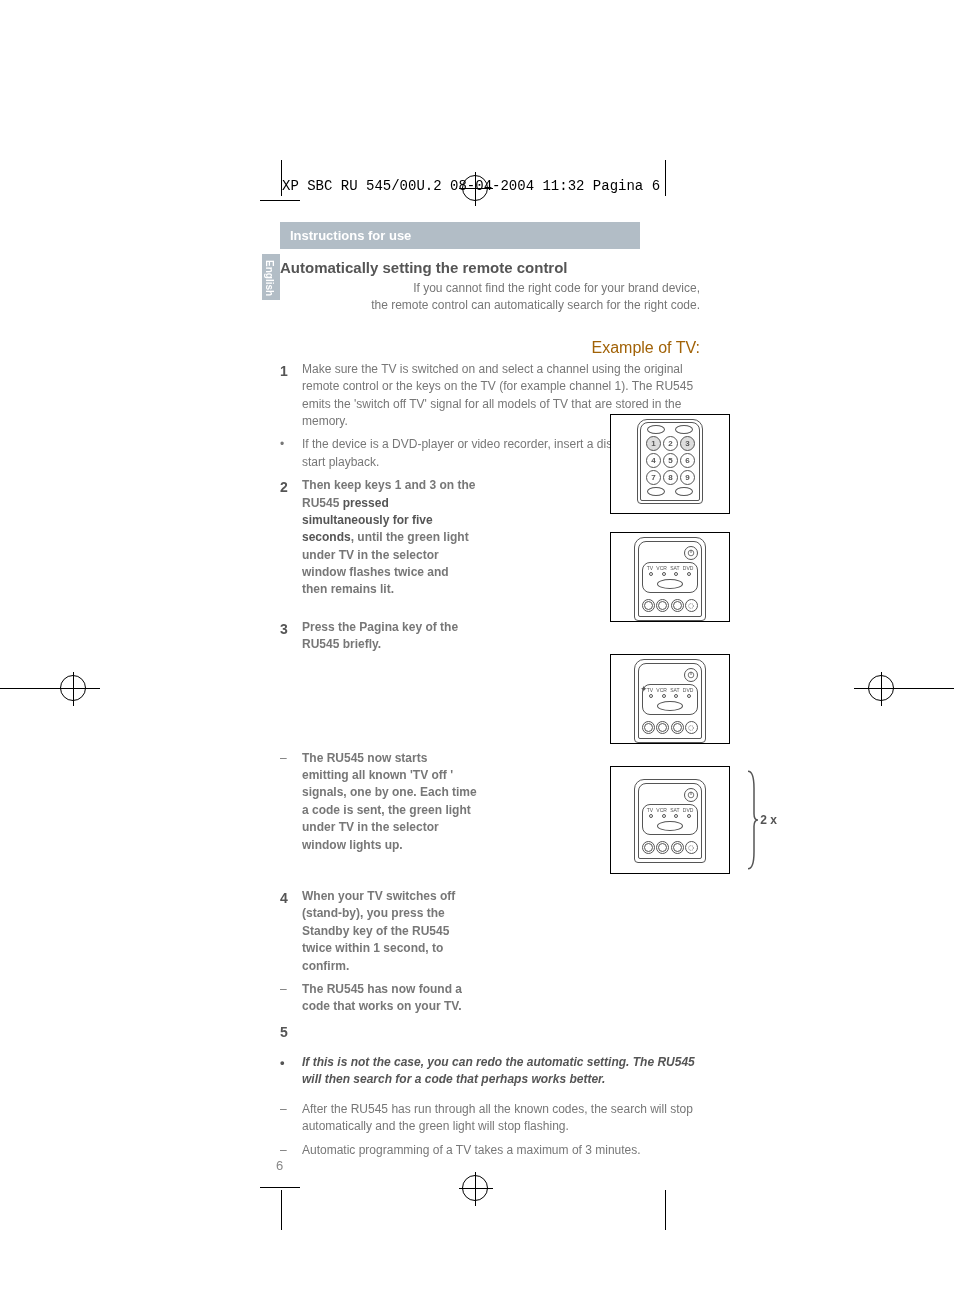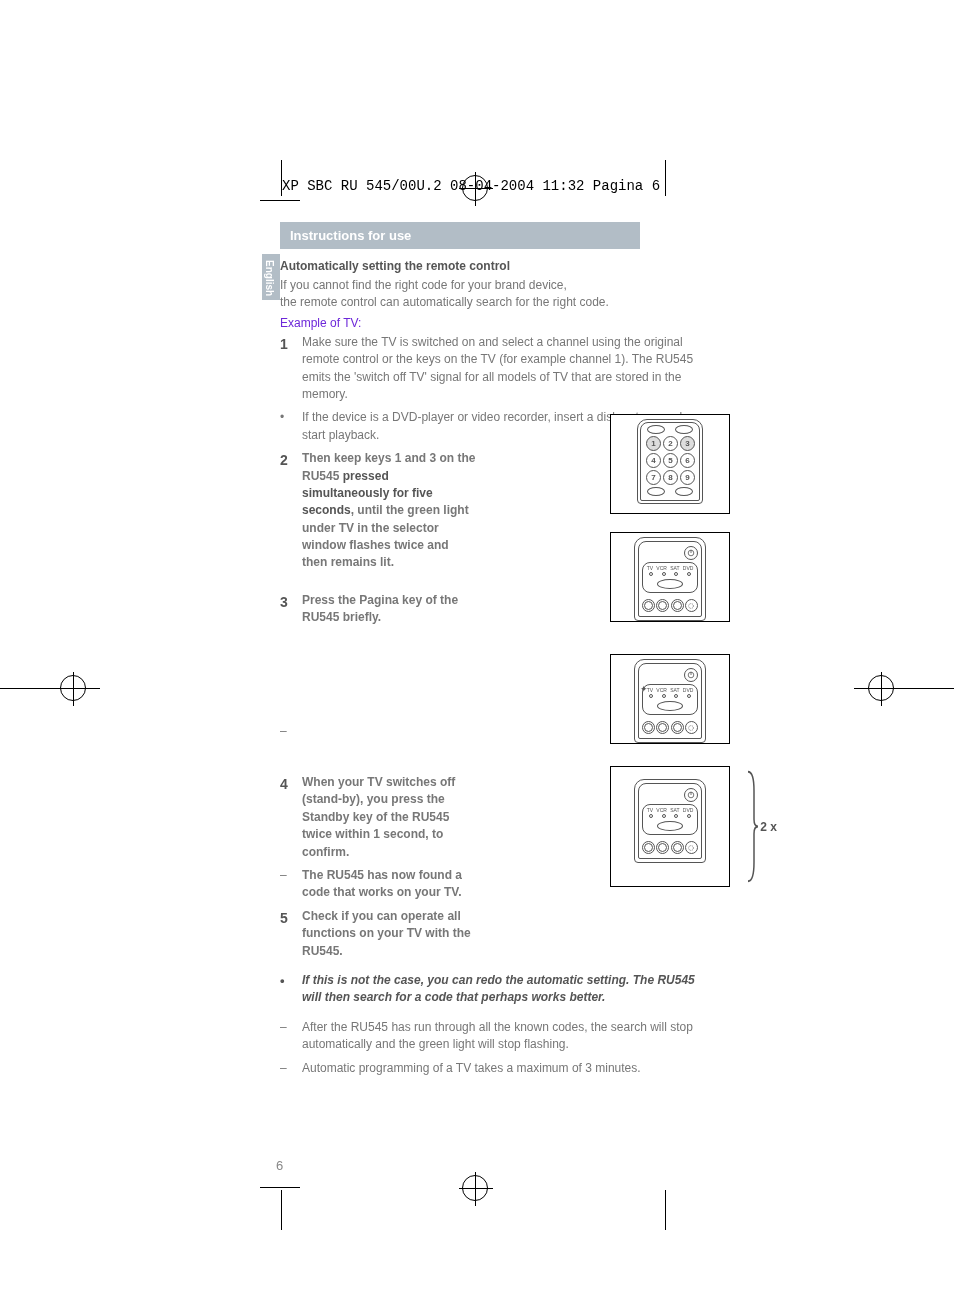--- a/index.html
+++ b/index.html
@@ -70,34 +70,36 @@
     transform: rotate(90deg);
     transform-origin: left top;
     position: absolute;
     left: 13px; top: 6px;
     color: #fff;
     font-size: 10px;
     font-weight: bold;
     white-space: nowrap;
   }
   h1 {
-    font-size: 12px;
+    font-size: 15px;
     color: #555;
     margin: 10px 0 4px 0;
   }
   .intro {
     font-size: 12px;
     line-height: 1.45;
     color: #777;
+    margin-bottom: 24px;
+    text-align: right;
+  }
+  .example {
+    font-size: 16px;
+    color: #a16207;
     margin-bottom: 4px;
-  }
-  .example {
-    font-size: 12px;
-    color: #6d28d9;
-    margin-bottom: 4px;
+    text-align: right;
   }
   .step {
     display: flex;
     font-size: 12px;
     color: #777;
     line-height: 1.45;
     margin-bottom: 6px;
   }
   .step .num {
     width: 22px;
@@ -128,21 +130,21 @@
   .diagram {
     position: absolute;
     right: -30px;
     width: 120px;
     border: 1px solid #000;
     background: #fff;
   }
   .diag1 { top: 192px; height: 100px; }
   .diag2 { top: 310px; height: 90px; }
   .diag3 { top: 432px; height: 90px; }
-  .diag4 { top: 544px; height: 121px; }
+  .diag4 { top: 544px; height: 108px; }
 
   .rc-top {
     margin: 4px auto 0;
     width: 66px;
     border: 1px solid #555;
     border-radius: 10px 10px 4px 4px;
     padding: 2px;
   }
   .rc-inner {
     border: 1px solid #555;
@@ -321,33 +323,33 @@
       </div>
     </div>
 
     <div class="step narrow" style="margin-top:20px;">
       <div class="num">3</div>
       <div class="body">Press the Pagina key of the RU545 briefly.</div>
     </div>
 
     <div class="step narrow" style="margin-top:96px;">
       <div class="dash">–</div>
+      <div class="body">The RU545 now starts emitting all known 'TV off ' signals, one by one. Each time a code is sent, the green light under TV in the selector window lights up.</div>
     </div>
 
     <div class="step narrow" style="margin-top:34px;">
       <div class="num">4</div>
       <div class="body">When your TV switches off (stand-by), you press the Standby key of the RU545 twice within 1 second, to confirm.</div>
     </div>
     <div class="step narrow">
       <div class="dash">–</div>
       <div class="body">The RU545 has now found a code that works on your TV.</div>
     </div>
     <div class="step narrow">
       <div class="num">5</div>
-      <div class="body">Check if you can operate all functions on your TV with the RU545.</div>
     </div>
 
     <div class="step" style="margin-top:12px;">
       <div class="bullet">•</div>
       <div class="body strong-italic">If this is not the case, you can redo the automatic setting. The RU545 will then search for a code that perhaps works better.</div>
     </div>
 
     <div class="step" style="margin-top:12px;">
       <div class="dash">–</div>
       <div class="body">After the RU545 has run through all the known codes, the search will stop automatically and the green light will stop flashing.</div>

